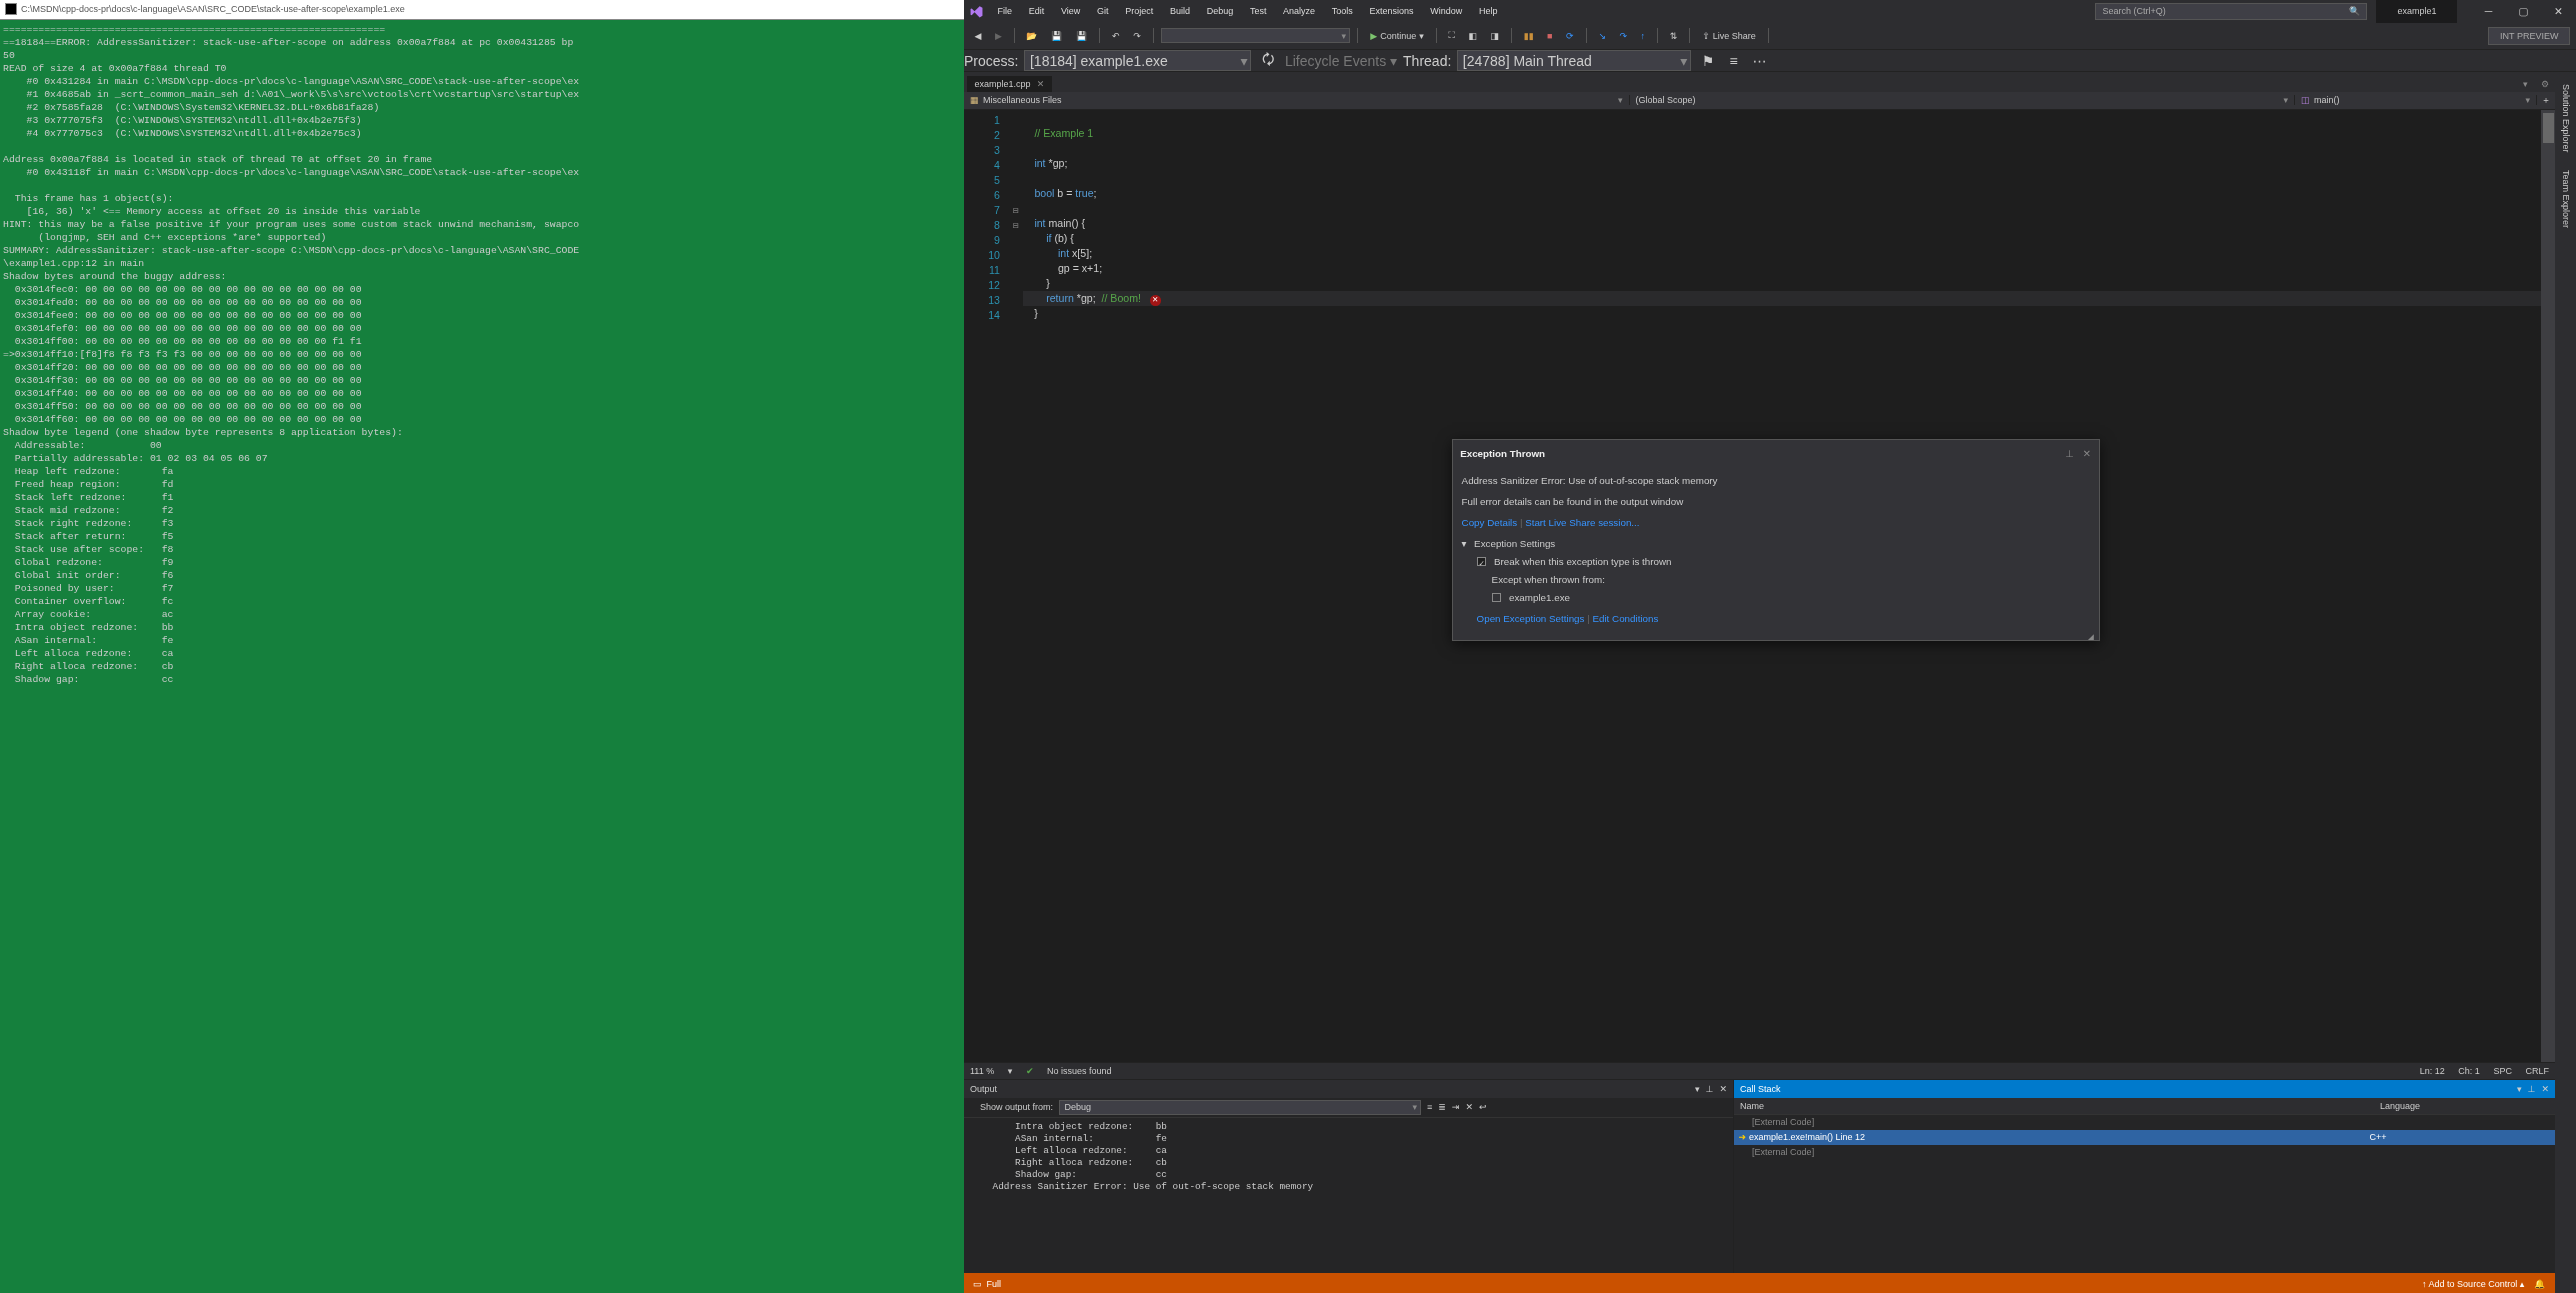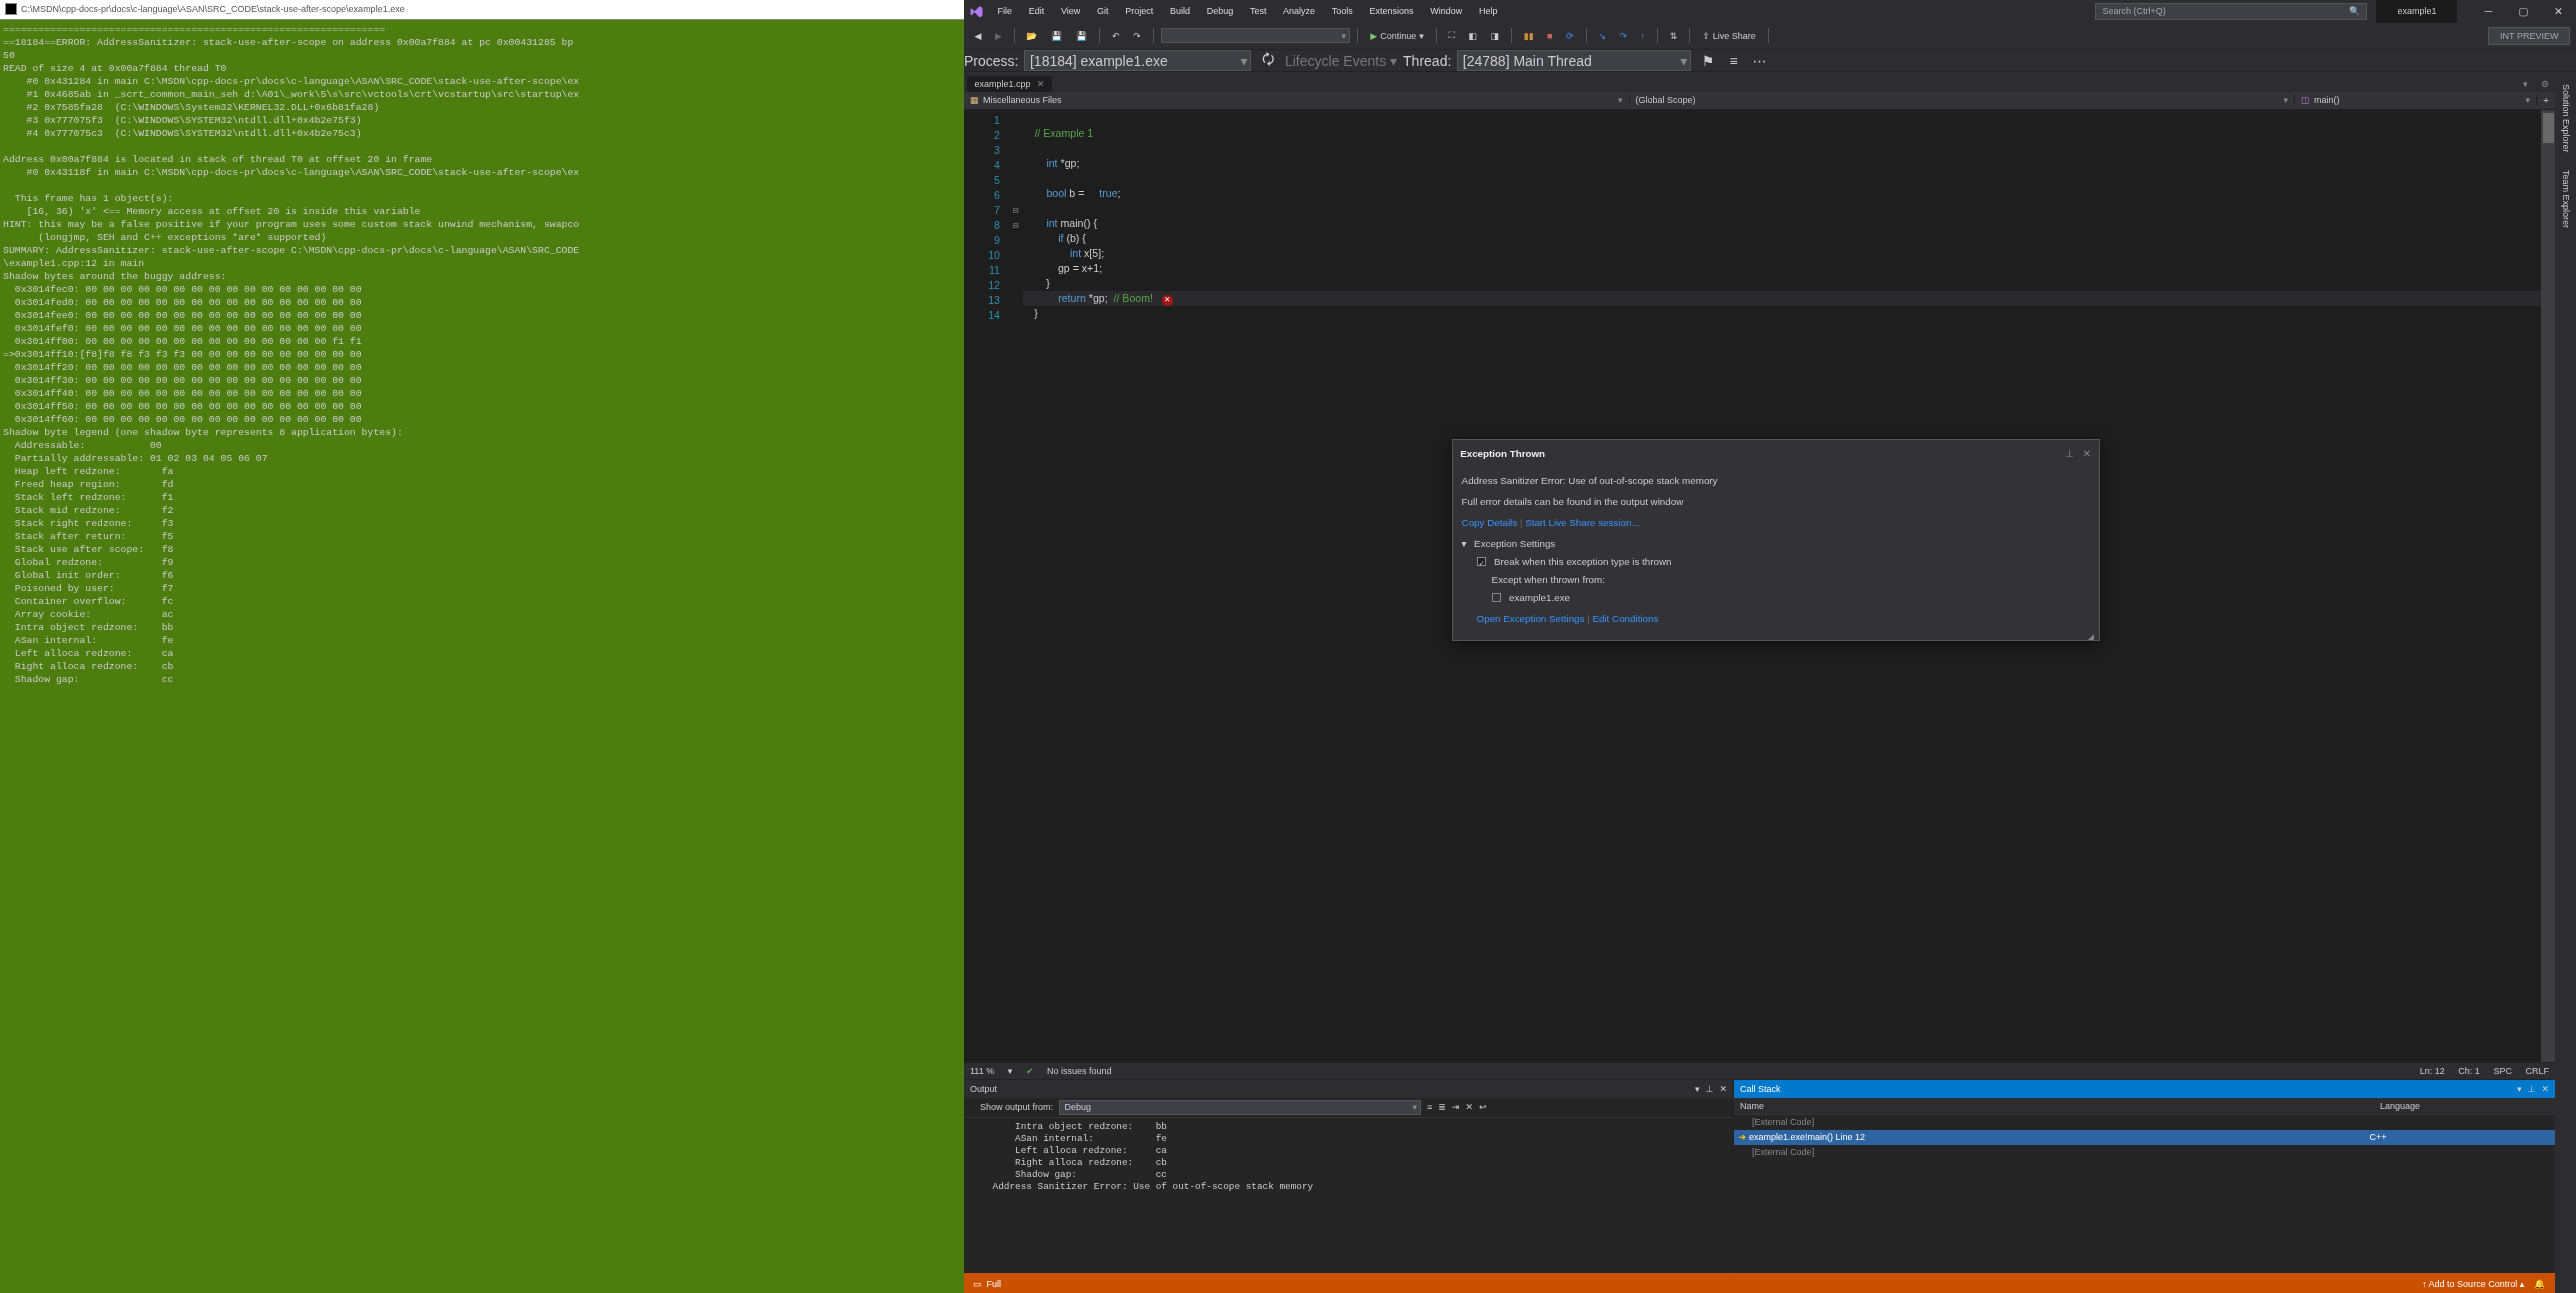--- a/index.html
+++ b/index.html
@@ -1,20 +1,20 @@
 <!DOCTYPE html>
 <html style="font-size:12px"><head>
 <meta charset="utf-8">
 <style>
 * { margin:0; padding:0; box-sizing:border-box; font-family:'Segoe UI',Tahoma,sans-serif; }
 body { background:#2d2d30; color:#ccc; font-size:9px; overflow:hidden; display:flex; width:2576px; height:1294px; transform-origin:top left; }
 .mono { font-family:Consolas,'Courier New',monospace; }
 
 
-.console { width:964px; height:1294px; background:#4d7c0f; color:#ccc; display:flex; flex-direction:column; }
+.console { width:964px; height:1294px; background:#15803d; color:#ccc; display:flex; flex-direction:column; }
 .con-title { height:19.6px; background:#fff; color:#555; display:flex; align-items:center; padding:0 4.5px; font-size:9px; border-bottom:0.8px solid #888; }
 .con-title .cicon { width:12px; height:12px; background:#000; border:0.8px solid #888; margin-right:4.5px; }
 .con-body { flex:1; padding:3px; font-size:9.8px; line-height:13px; overflow:hidden; white-space:pre; }
 
 
 .vs { flex:1; display:flex; flex-direction:column; background:#2d2d30; position:relative; }
 .vs-title { height:22.7px; background:#2d2d30; display:flex; align-items:center; color:#fff; }
 .vs-logo { width:26px; display:flex; align-items:center; justify-content:center; }
 .vs-menus { display:flex; gap:1.5px; }
 .vs-menus span { padding:3px 7.6px; color:#ddd; }
@@ -46,21 +46,21 @@
 
 .crumbs { height:18px; background:#333337; display:flex; align-items:center; border-bottom:0.8px solid #222; font-size:9px;}
 .crumb { flex:1; padding:0 6px; border-right:0.8px solid #222; display:flex; align-items:center; gap:4.5px; position:relative;}
 .crumb::after{content:'▾'; margin-left:auto; color:#888;}
 
 .code-editor { flex:1; background:#1e1e1e; display:flex; position:relative; }
 .gutter { width:45px; text-align:right; padding:3px 9px 3px 3px; color:#2b91af; font-size:10.6px; line-height:15px; }
 .fold { width:13.6px; padding-top:3px; font-size:7.6px; color:#888; line-height:15px; text-align:center;}
 .code { flex:1; padding:16px 0; font-size:10.6px; line-height:15px; position:relative; }
 .code .line { white-space:pre; height:15px; }
-.kw{color:#569cd6;margin-left:12px;} .cm{color:#57a64a;}
+.kw{color:#569cd6;} .cm{color:#57a64a;}
 .hl-line { background:#2a2a2c; }
 .err-dot { display:inline-block; width:10.6px; height:10.6px; background:#a31515; border-radius:50%; color:#fff; font-size:7.6px; text-align:center; line-height:10.6px; margin-left:9px;}
 .code-scroll { width:13.6px; background:#3e3e42; position:relative;}
 .thumb { position:absolute; left:1.5px; right:1.5px; top:3px; height:30px; background:#686868;}
 
 
 .exc { position:absolute; top:329px; left:429px; width:648px; background:#333337; border:0.8px solid #555; box-shadow:0 3px 13.6px rgba(0,0,0,.6); font-size:9.8px; color:#ccc;}
 .exc-head { display:flex; padding:6px 7.6px 3px; }
 .exc-head b { color:#eee; font-weight:600;}
 .exc-head .h-icons{ margin-left:auto; display:flex; gap:9px; color:#888;}

